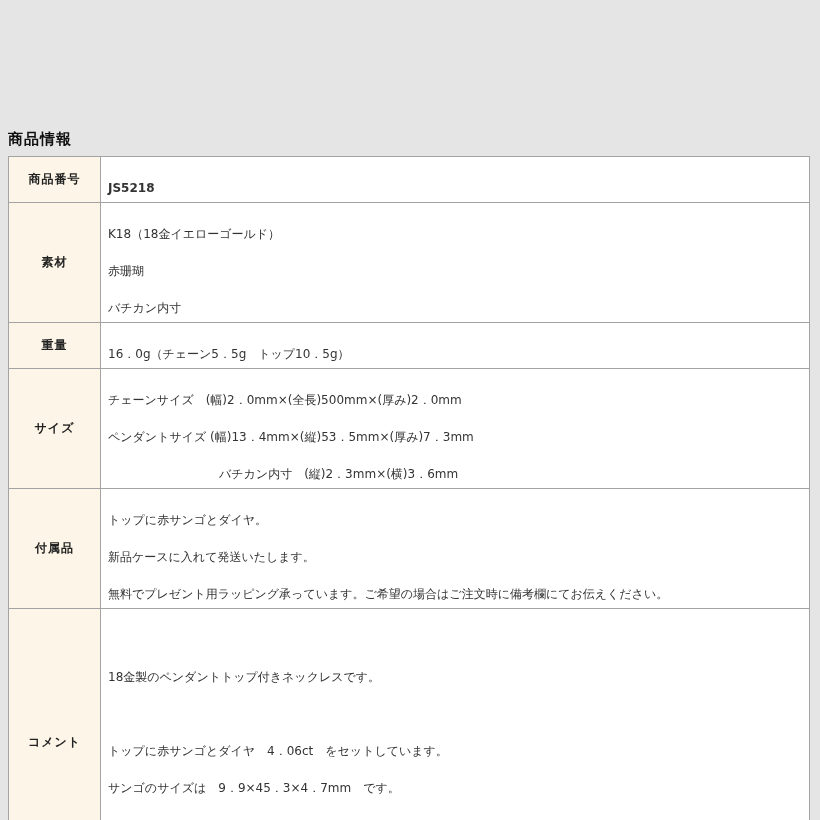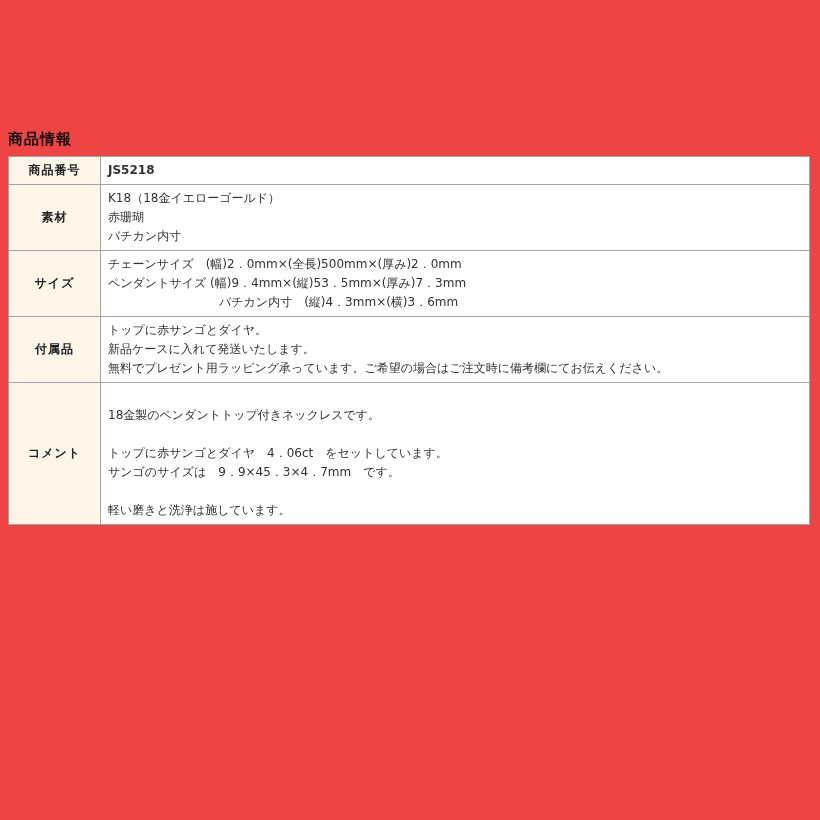--- a/index.html
+++ b/index.html
@@ -6,21 +6,21 @@
   html, body {
     margin: 0;
     padding: 0;
     background: #ffffff;
     font-family: "DejaVu Sans", "Liberation Sans", sans-serif;
   }
   .page {
     position: relative;
     width: 820px;
     height: 820px;
-    background: #ef4444;
+    background: #e5e5e5;
     overflow: hidden;
   }
   .page-title {
     position: absolute;
     left: 8px;
     top: 130px;
     margin: 0;
     font-size: 15px;
     font-weight: bold;
     color: #111111;
@@ -52,20 +52,21 @@
   }
   table.info-table td {
     vertical-align: middle;
     padding: 4px 7px;
     background: #ffffff;
   }
   .line {
     line-height: 19px;
     min-height: 19px;
     white-space: pre-wrap;
+    margin-top: 18px;
   }
   .line.bold {
     font-weight: bold;
   }
   .line.indent {
     padding-left: 111px;
   }
 </style>
 </head>
 <body>
@@ -86,27 +87,33 @@
 
       <tr>
         <th>素材</th>
         <td>
           <div class="line">K18（18金イエローゴールド）</div>
           <div class="line">赤珊瑚</div>
           <div class="line">バチカン内寸</div>
         </td>
       </tr>
 
+      <tr>
+        <th>重量</th>
+        <td>
+          <div class="line">16．0g（チェーン5．5g　トップ10．5g）</div>
+        </td>
+      </tr>
 
       <tr>
         <th>サイズ</th>
         <td>
           <div class="line">チェーンサイズ　(幅)2．0mm×(全長)500mm×(厚み)2．0mm</div>
-          <div class="line">ペンダントサイズ (幅)9．4mm×(縦)53．5mm×(厚み)7．3mm</div>
-          <div class="line indent">バチカン内寸　(縦)4．3mm×(横)3．6mm</div>
+          <div class="line">ペンダントサイズ (幅)13．4mm×(縦)53．5mm×(厚み)7．3mm</div>
+          <div class="line indent">バチカン内寸　(縦)2．3mm×(横)3．6mm</div>
         </td>
       </tr>
 
       <tr>
         <th>付属品</th>
         <td>
           <div class="line">トップに赤サンゴとダイヤ。</div>
           <div class="line">新品ケースに入れて発送いたします。</div>
           <div class="line">無料でプレゼント用ラッピング承っています。ご希望の場合はご注文時に備考欄にてお伝えください。</div>
         </td>

